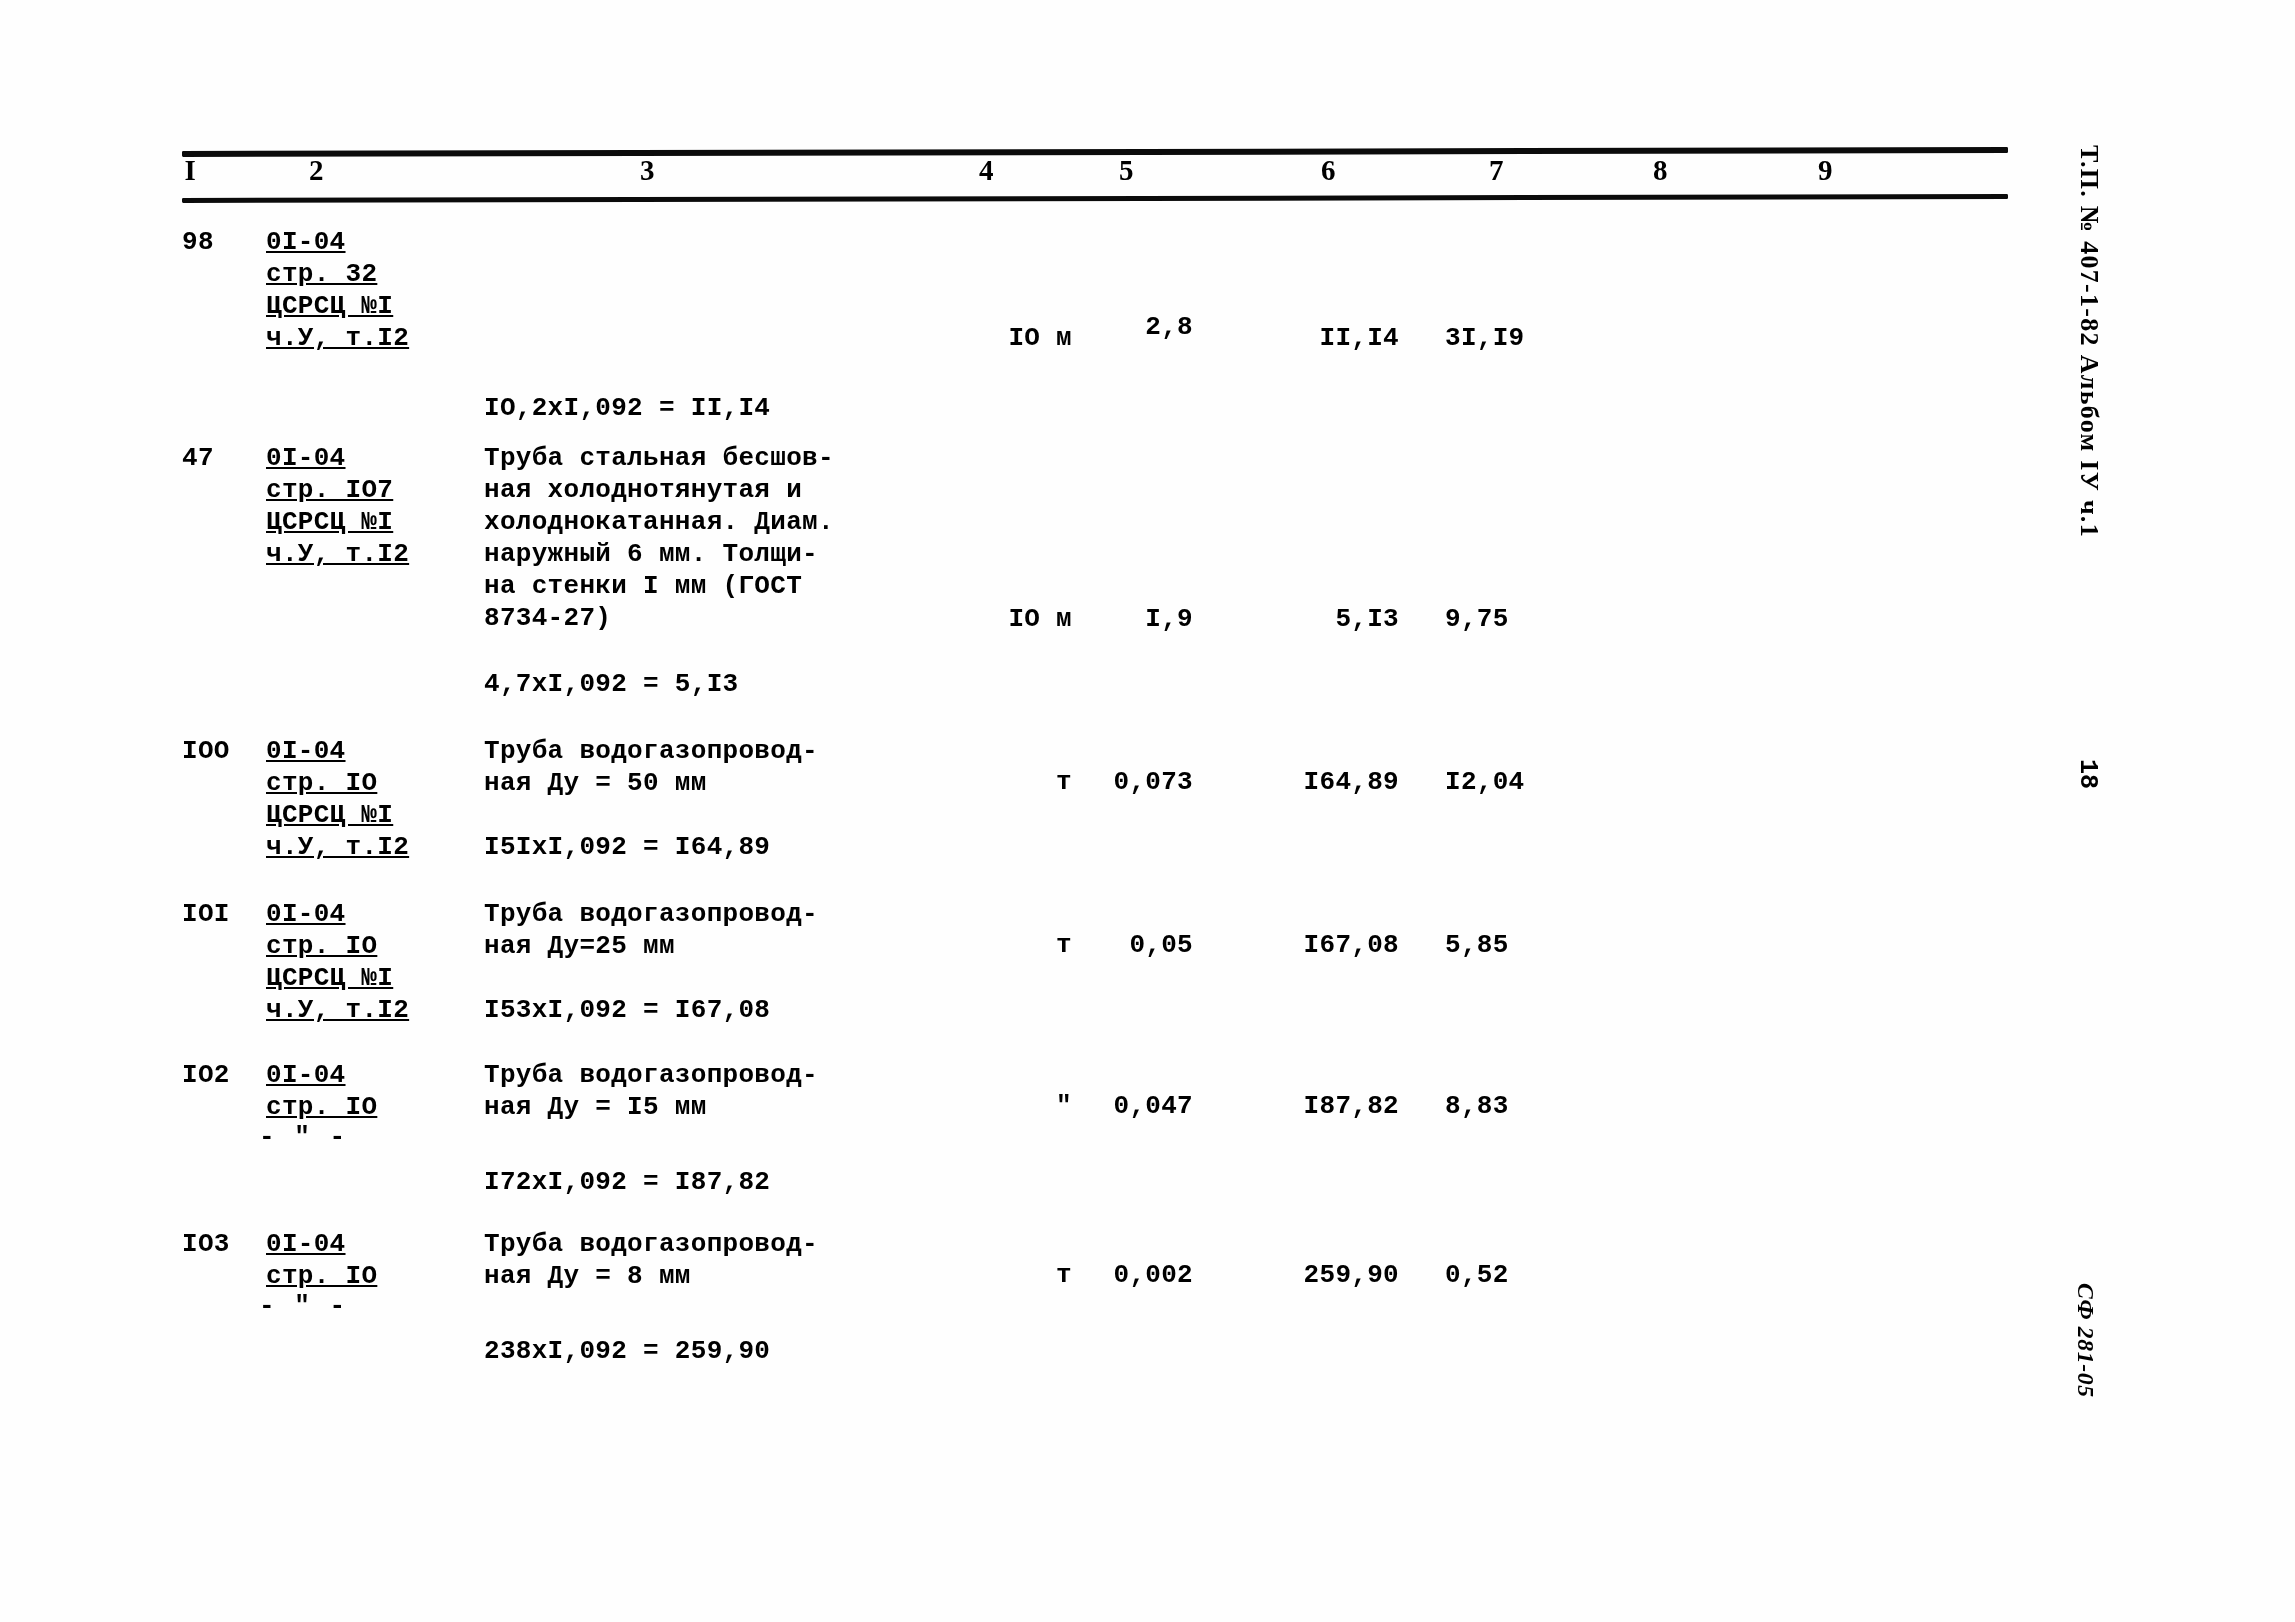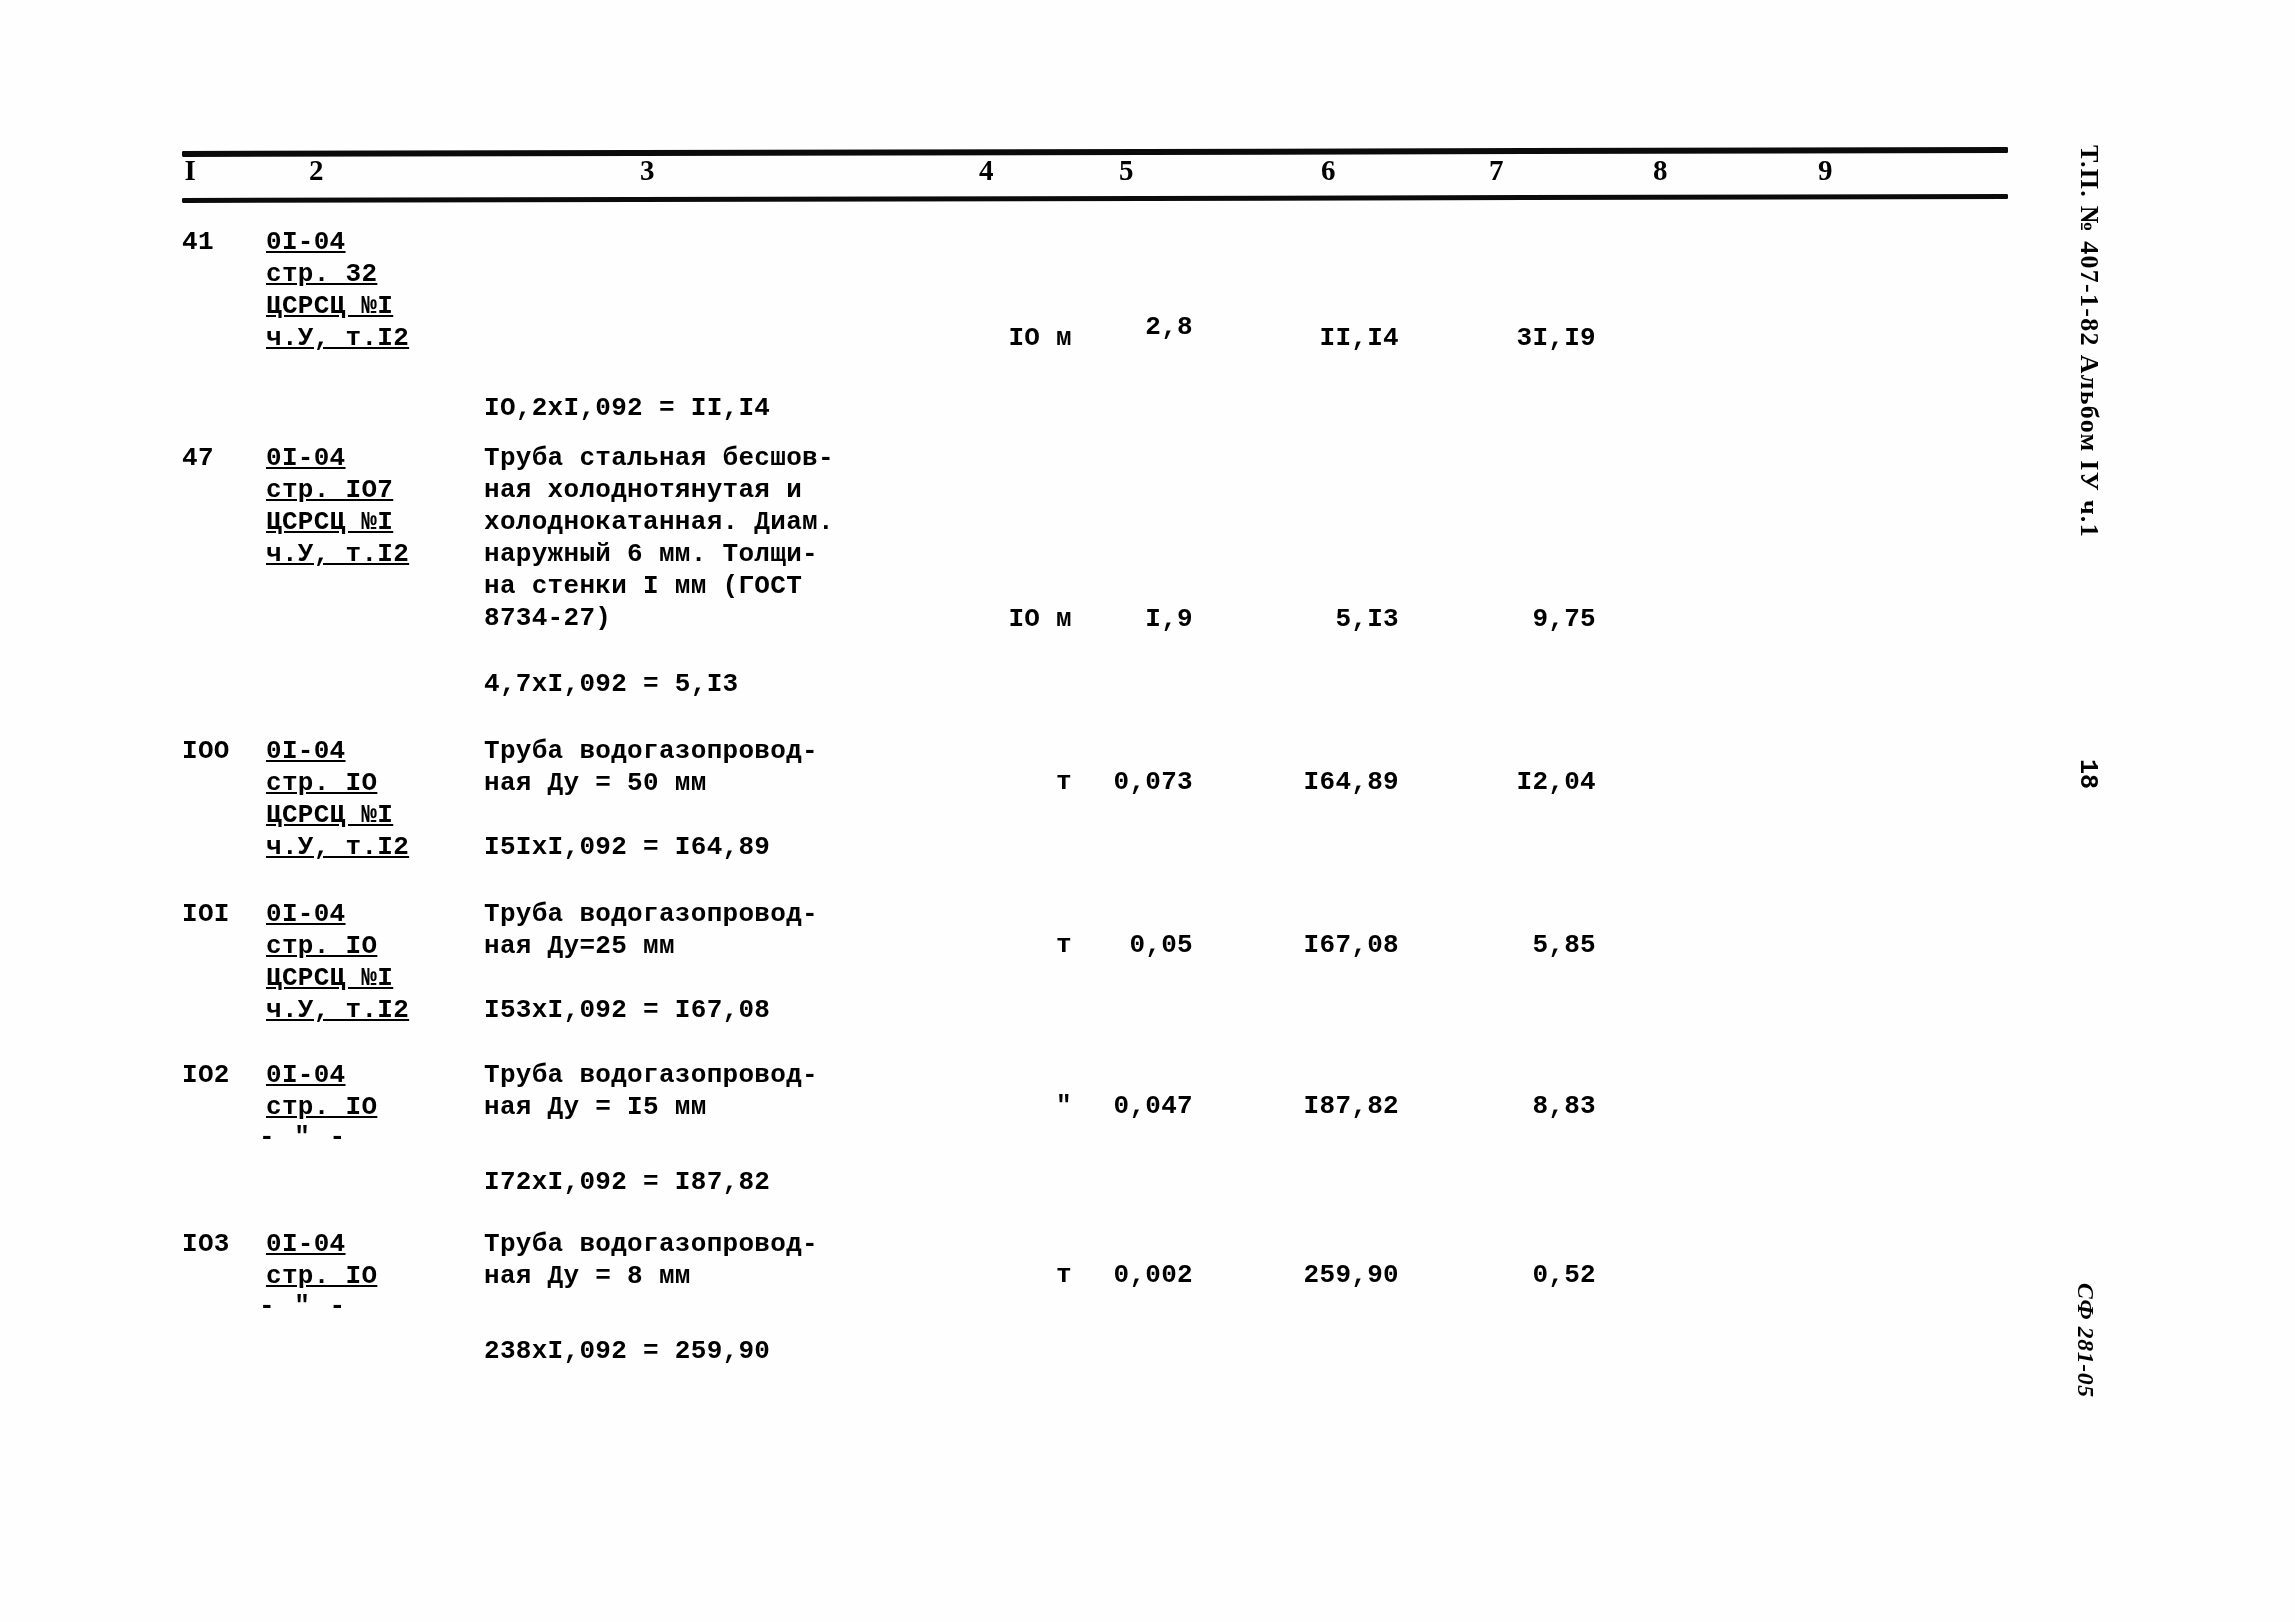--- a/index.html
+++ b/index.html
@@ -66,21 +66,21 @@
     letter-spacing: 0.3px;
     white-space: pre;
     font-family: "Liberation Mono", "DejaVu Sans Mono", monospace;
   }
   .c-pos   { left: 0px;    text-align: left; }
   .c-code  { left: 84px; text-decoration: underline;  }
   .c-desc  { left: 302px;  }
   .c-unit  { left: 792px; width: 98px; text-align: right; }
   .c-qty   { left: 870px; width: 141px; text-align: right; }
   .c-price { left: 1047px; width: 170px; text-align: right; }
-  .c-total { left: 1263px; width: 151px; text-align: right; }
+  .c-total { left: 1263px; width: 151px; text-align: left; }
 
   .calc {
     position: absolute;
     left: 302px;
     font-size: 26px;
     line-height: 32px;
     font-weight: 700;
     letter-spacing: 0.3px;
     white-space: pre;
   }
@@ -143,21 +143,21 @@
       <span class="hdr-num" style="left:937px">5</span>
       <span class="hdr-num" style="left:1139px">6</span>
       <span class="hdr-num" style="left:1307px">7</span>
       <span class="hdr-num" style="left:1471px">8</span>
       <span class="hdr-num" style="left:1636px">9</span>
     </div>
 
     <div class="rule thin"></div>
 
     <div class="row" style="height:170px">
-      <span class="cell c-pos" style="top:25px">41</span>
+      <span class="cell c-pos" style="top:25px">98</span>
       <span class="cell c-code" style="top:25px">0I-04
 стр. 32
 ЦСРСЦ №I
 ч.У, т.I2</span>
       <span class="cell c-unit" style="top:121px">IO м</span>
       <span class="cell c-qty" style="top:110px">2,8</span>
       <span class="cell c-price" style="top:121px">II,I4</span>
       <span class="cell c-total" style="top:121px">3I,I9</span>
       <span class="calc" style="top:191px">IO,2xI,092 = II,I4</span>
     </div>

